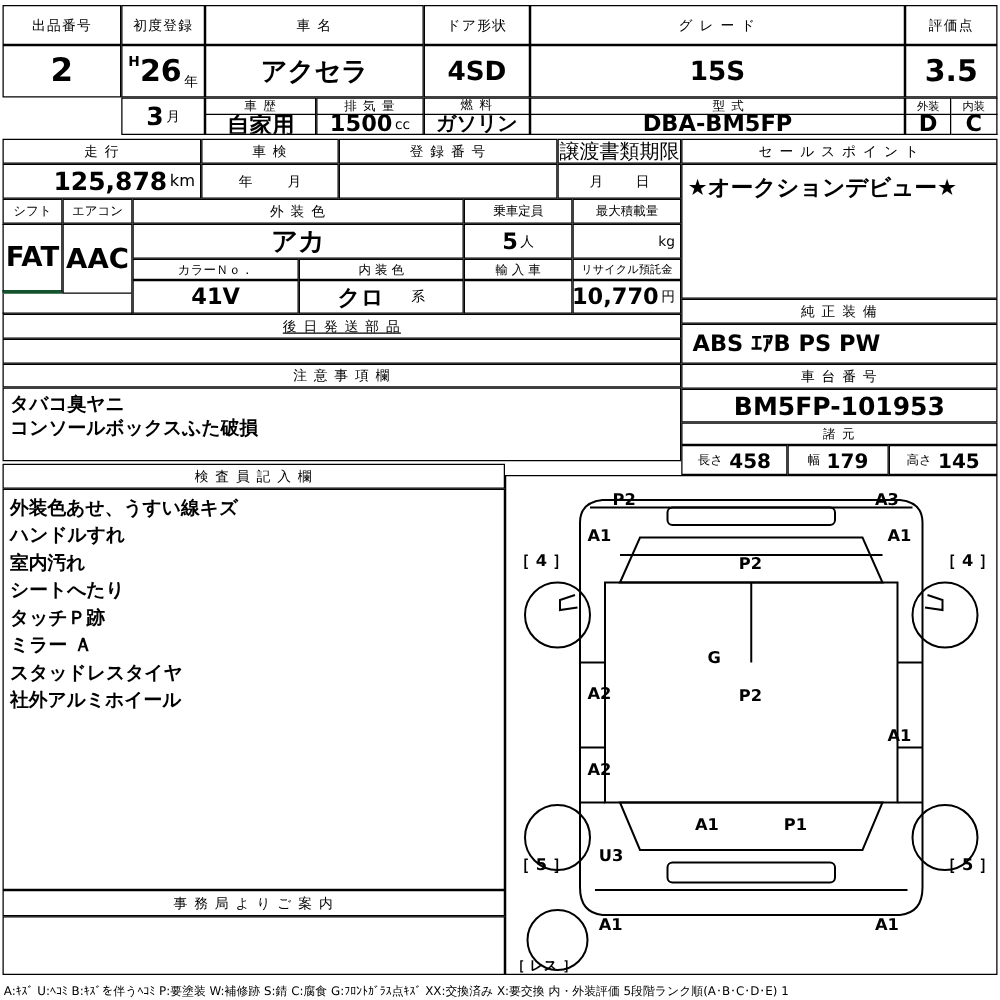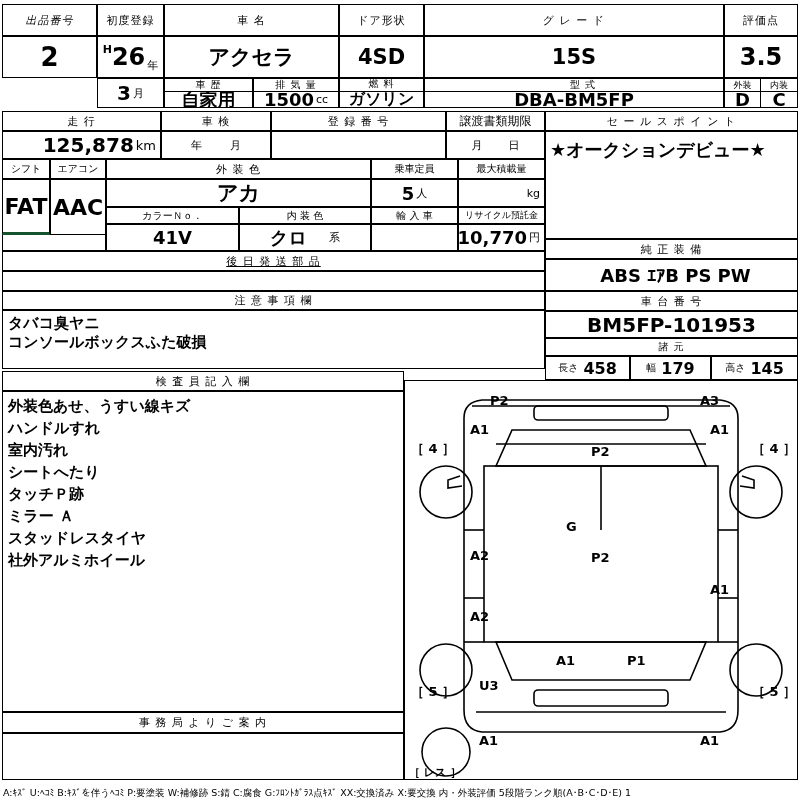--- a/index.html
+++ b/index.html
@@ -27,21 +27,21 @@
   .diagram{position:absolute;}
   .dg-txt{position:absolute;font-size:13px;font-weight:bold;}
   .dg-br{position:absolute;font-size:13px;font-weight:bold;}
   svg{display:block;}
 </style>
 </head>
 <body>
 
 <div class="sheet">
 
-  <div class="box col" style="left:2px;top:4px;width:95px;height:32px;font-style:italic;">
+  <div class="box col" style="left:2px;top:4px;width:95px;height:32px;">
     <span class="lbl">出品番号</span>
   </div>
   <div class="box" style="left:2px;top:36px;width:95px;height:42px;">
     <span class="val" style="font-size:26px;">2</span>
   </div>
 
   <div class="box" style="left:97px;top:4px;width:67px;height:32px;">
     <span class="lbl">初度登録</span>
   </div>
   <div class="box" style="left:97px;top:36px;width:67px;height:42px;">
@@ -143,21 +143,21 @@
   </div>
 
   <div class="box" style="left:271px;top:111px;width:175px;height:20px;">
     <span class="lbl">登 録 番 号</span>
   </div>
   <div class="box" style="left:271px;top:131px;width:175px;height:28px;">
     <span class="val-sm"></span>
   </div>
 
   <div class="box" style="left:446px;top:111px;width:99px;height:20px;">
-    <span class="lbl" style="font-size:12px;letter-spacing:0;">譲渡書類期限</span>
+    <span class="lbl" style="font-size:16px;letter-spacing:0;">譲渡書類期限</span>
   </div>
   <div class="box" style="left:446px;top:131px;width:99px;height:28px;">
     <span style="font-size:11px;">月</span>
     <span style="width:26px;"></span>
     <span style="font-size:11px;">日</span>
   </div>
 
   <div class="box" style="left:2px;top:159px;width:48px;height:20px;">
     <span class="lbl" style="font-size:10px;letter-spacing:0;">シフト</span>
   </div>
@@ -261,21 +261,21 @@
   <div class="box" style="left:545px;top:111px;width:253px;height:20px;">
     <span class="lbl">セ ー ル ス ポ イ ン ト</span>
   </div>
   <div class="box left" style="left:545px;top:131px;width:253px;height:108px;align-items:flex-start;padding-top:6px;">
     <span class="val-md">★オークションデビュー★</span>
   </div>
 
   <div class="box" style="left:545px;top:239px;width:253px;height:20px;">
     <span class="lbl">純 正 装 備</span>
   </div>
-  <div class="box left" style="left:545px;top:259px;width:253px;height:32px;padding-left:8px;justify-content:center;">
+  <div class="box left" style="left:545px;top:259px;width:253px;height:32px;padding-left:8px;">
     <span class="val-md">ABS ｴｱB PS PW</span>
   </div>
 
   <div class="box" style="left:545px;top:291px;width:253px;height:20px;">
     <span class="lbl">車 台 番 号</span>
   </div>
   <div class="box" style="left:545px;top:311px;width:253px;height:27px;">
     <span class="val" style="font-size:20px;">BM5FP-101953</span>
   </div>
 

